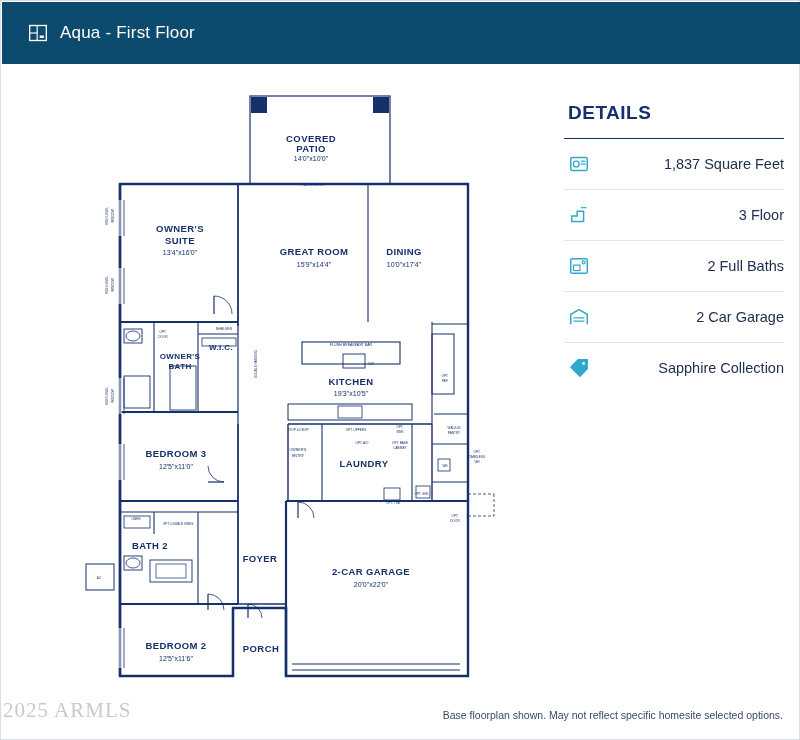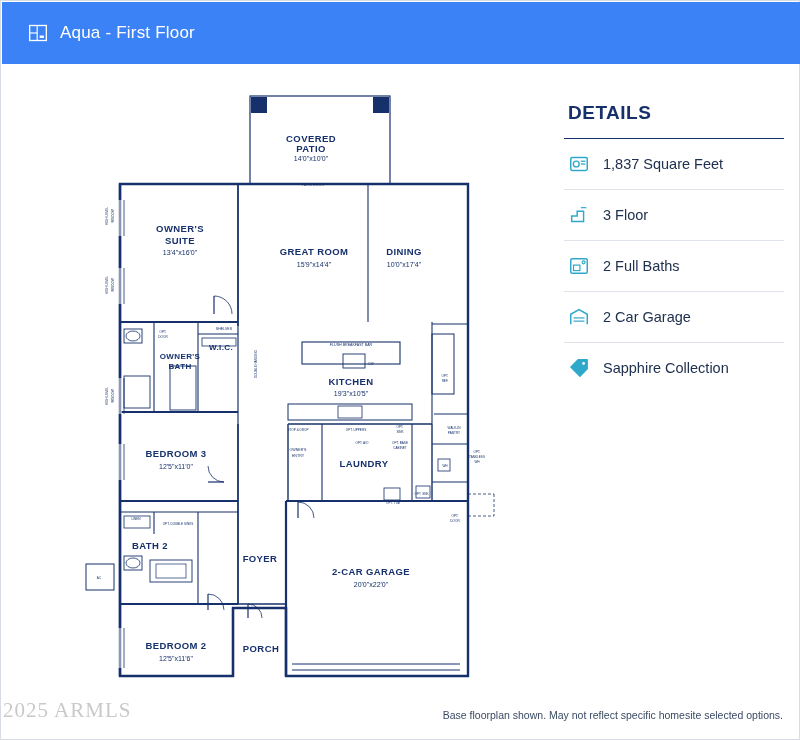--- a/index.html
+++ b/index.html
@@ -22,21 +22,21 @@
     box-sizing: border-box;
     border: 1px solid #d8dce3;
   }
 
   
   .header {
     position: absolute;
     left: 1px; top: 1px;
     width: 798px;
     height: 62px;
-    background: #3b82f6;
+    background: #0c4a6e;
     display: flex;
     align-items: center;
     padding-left: 26px;
     box-sizing: border-box;
   }
   .header .plan-icon {
     width: 20px; height: 20px;
     margin-right: 12px;
     flex: 0 0 auto;
     display: block;
@@ -77,20 +77,21 @@
     letter-spacing: 0.5px;
     color: #16306b;
     margin: 0 0 14px 4px;
   }
   .detail-row {
     display: flex;
     align-items: center;
     height: 50px;
     border-top: 1px solid #dfe3ea;
     padding-left: 4px;
+    justify-content: space-between;
   }
   .detail-row.first { border-top: 1px solid #16306b; }
   .detail-row .ico {
     width: 22px; height: 22px;
     margin-right: 13px;
     flex: 0 0 auto;
     display: block;
   }
   .detail-row .txt {
     font-size: 14.5px;

